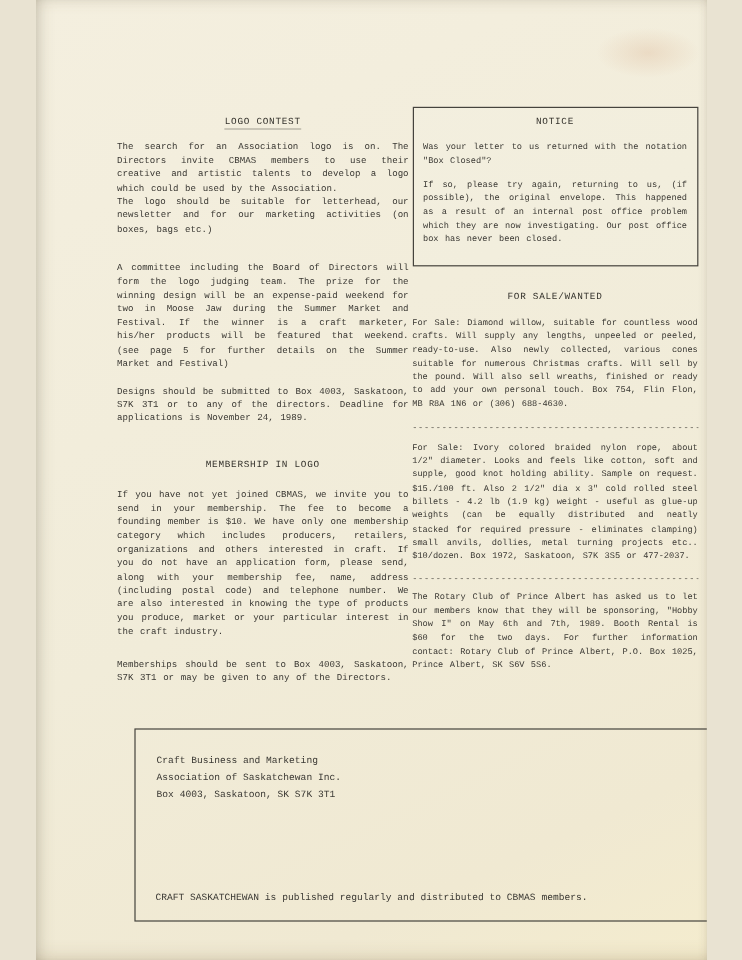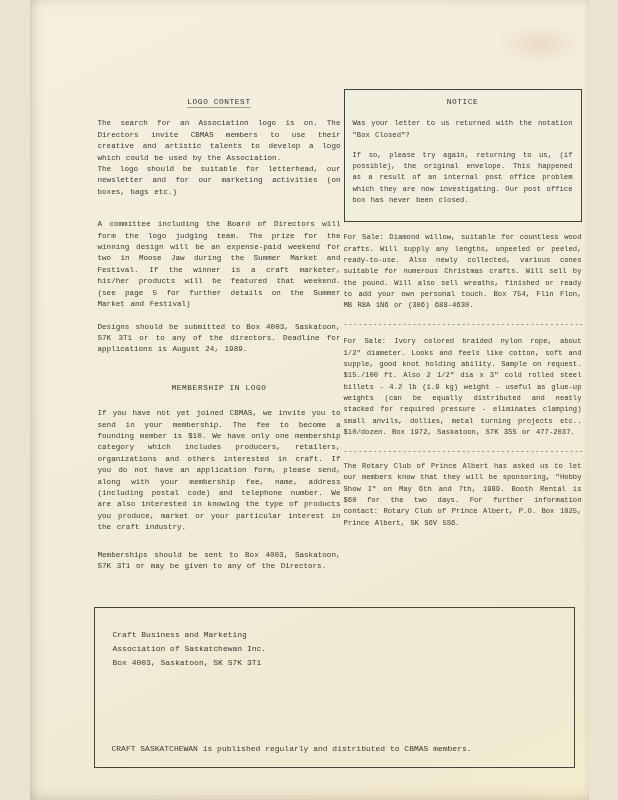--- a/index.html
+++ b/index.html
@@ -69,55 +69,56 @@
     white-space: nowrap;
     overflow: hidden;
     letter-spacing: .6px;
     color: #55524a;
     font-size: 7.2px;
     line-height: 9px;
   }
 
   .footer-box {
     position: absolute;
-    left: 64px; top: 607px;
+    left: 82px; top: 607px;
     width: 479px; height: 159px;
     border: 1.5px solid #45433d;
     font-size: 8px;
     line-height: 14px;
   }
   .footer-org { position: absolute; left: 18px; top: 20px; }
   .footer-note { position: absolute; left: 17px; bottom: 13px; line-height: 11px; }
 </style>
 </head>
 <body>
 
 <div class="page">
   <div class="stain stain-a"></div>
   <div class="stain stain-b"></div>
 
   <div class="col col-left">
     <h2 class="heading heading-1 underlined"><span>LOGO CONTEST</span></h2>
     <p class="para p1">The search for an Association logo is on.  The Directors invite CBMAS members to use their creative and artistic talents to develop a logo which could be used by the Association.</p>
     <p class="para p2">The logo should be suitable for letterhead, our newsletter and for our marketing activities (on boxes, bags etc.)</p>
     <p class="para p3">A committee including the Board of Directors will form the logo judging team.  The prize for the winning design will be an expense-paid weekend for two in Moose Jaw during the Summer Market and Festival.  If the winner is a craft marketer, his/her products will be featured that weekend.  (see page 5 for further details on the Summer Market and Festival)</p>
-    <p class="para p4">Designs should be submitted to Box 4003, Saskatoon, S7K 3T1 or to any of the directors.  Deadline for applications is August 24, 1989.</p>
+    <p class="para p4">Designs should be submitted to Box 4003, Saskatoon, S7K 3T1 or to any of the directors.  Deadline for applications is November 24, 1989.</p>
 
     <h2 class="heading heading-2">MEMBERSHIP IN LOGO</h2>
     <p class="para p5">If you have not yet joined CBMAS, we invite you to send in your membership.  The fee to become a founding member is $10.  We have only one membership category which includes producers, retailers, organizations and others interested in craft.  If you do not have an application form, please send, along with your membership fee, name, address (including postal code) and telephone number.  We are also interested in knowing the type of products you produce, market or your particular interest in the craft industry.</p>
     <p class="para p6">Memberships should be sent to Box 4003, Saskatoon, S7K 3T1 or may be given to any of the Directors.</p>
   </div>
 
   <div class="col col-right">
     <div class="notice-box">
       <h2 class="heading">NOTICE</h2>
       <p class="para p1">Was your letter to us returned with the notation "Box Closed"?</p>
       <p class="para p2">If so, please try again, returning to us, (if possible), the original envelope.  This happened as a result of an internal post office problem which they are now investigating.  Our post office box has never been closed.</p>
     </div>
 
+    <h2 class="heading forsale-heading">FOR SALE/WANTED</h2>
     <p class="para sale1">For Sale:  Diamond willow, suitable for countless wood crafts.  Will supply any lengths, unpeeled or peeled, ready-to-use.  Also newly collected, various cones suitable for numerous Christmas crafts.  Will sell by the pound.  Will also sell wreaths, finished or ready to add your own personal touch.  Box 754, Flin Flon, MB  R8A 1N6 or (306) 688-4630.</p>
     <div class="divider">--------------------------------------------------------------</div>
     <p class="para sale2">For Sale:  Ivory colored braided nylon rope, about 1/2" diameter.  Looks and feels like cotton, soft and supple, good knot holding ability.  Sample on request.  $15./100 ft.  Also 2 1/2" dia x 3" cold rolled steel billets - 4.2 lb (1.9 kg) weight - useful as glue-up weights (can be equally distributed and neatly stacked for required pressure - eliminates clamping) small anvils, dollies, metal turning projects etc..  $10/dozen.  Box 1972, Saskatoon, S7K 3S5 or 477-2037.</p>
     <div class="divider">--------------------------------------------------------------</div>
     <p class="para rotary">The Rotary Club of Prince Albert has asked us to let our members know that they will be sponsoring, "Hobby Show I" on May 6th and 7th, 1989. Booth Rental is $60 for the two days.  For further information contact: Rotary Club of Prince Albert, P.O.  Box 1025, Prince Albert, SK S6V 5S6.</p>
   </div>
 
   <div class="footer-box">
     <div class="footer-org">
       <div>Craft Business and Marketing</div>

